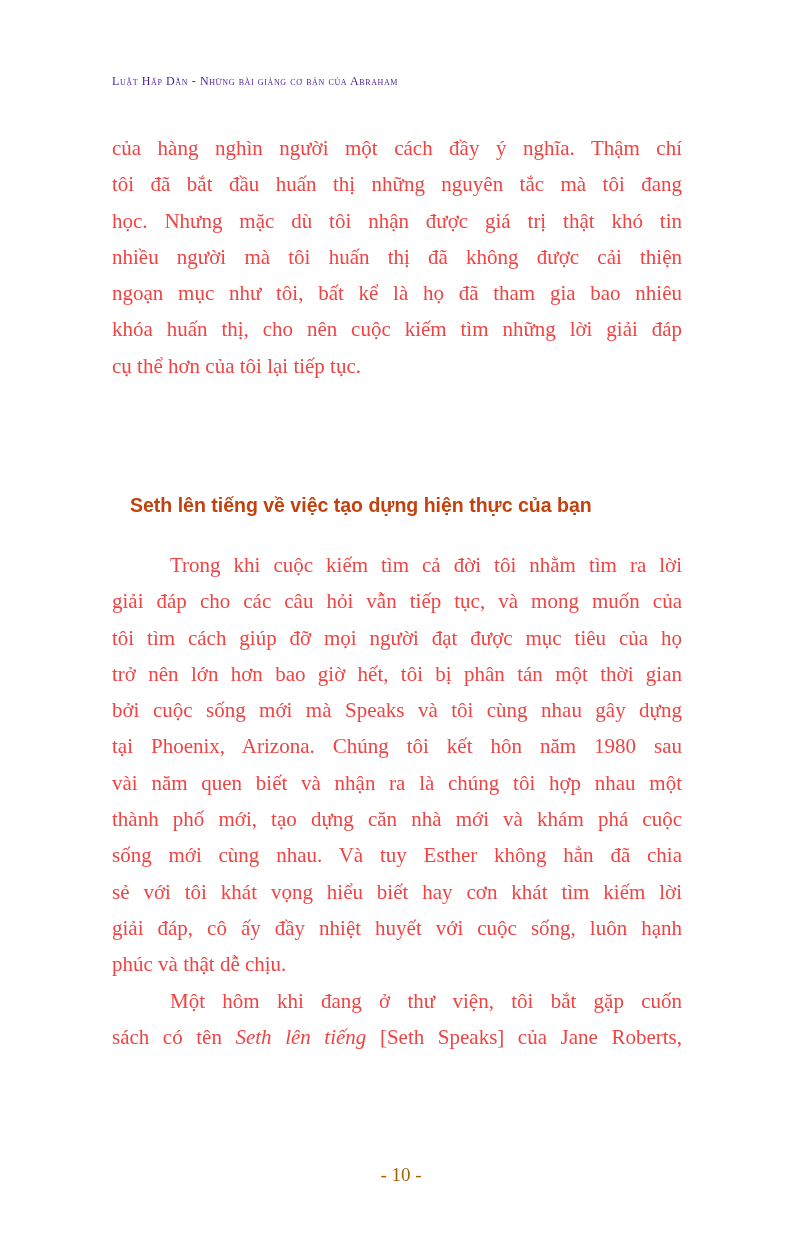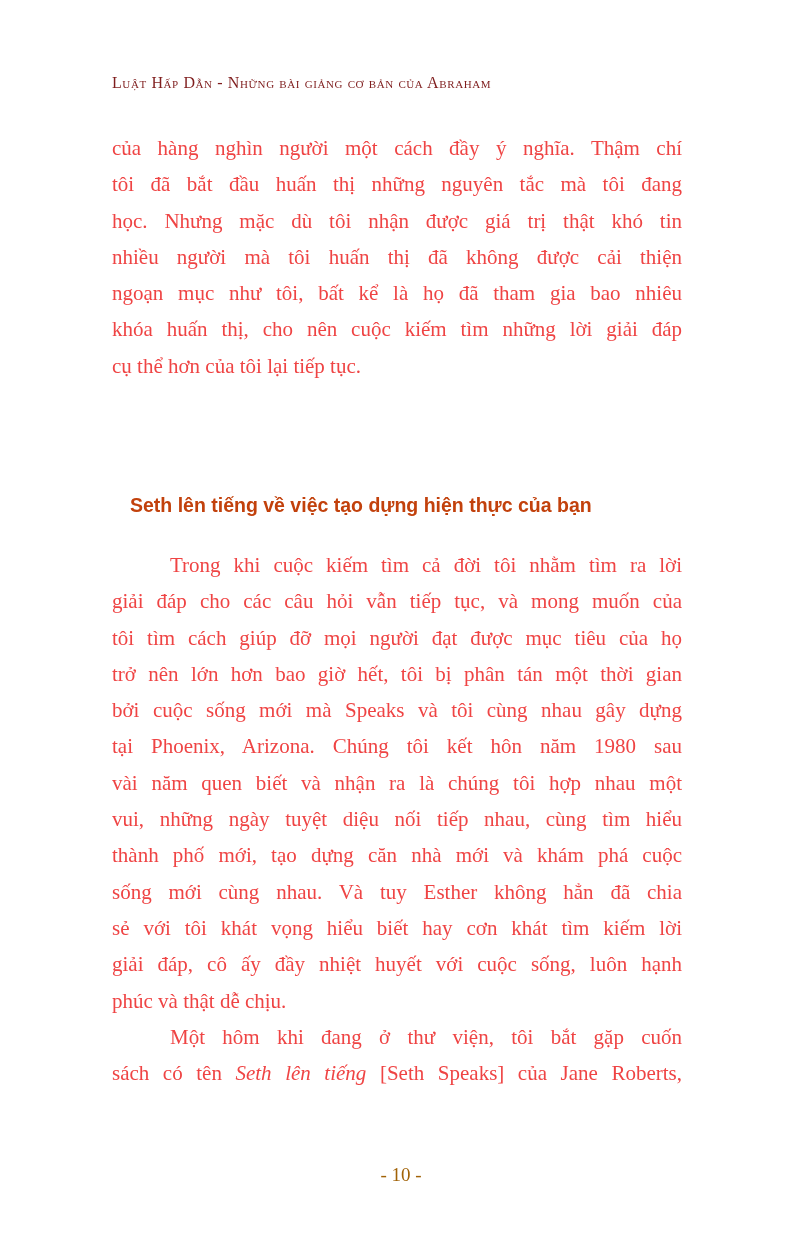--- a/index.html
+++ b/index.html
@@ -1,21 +1,21 @@
 <!DOCTYPE html>
 <html><head>
 <meta charset="utf-8">
 <style>
   html, body { margin: 0; padding: 0; background: #ffffff; }
   body { width: 800px; height: 1260px; position: relative; overflow: hidden; color: #141414; }
   .page { position: absolute; left: 0; top: 0; width: 800px; height: 1260px; background: #fff; }
   .running-header {
     position: absolute; left: 112px; top: 74px; width: 600px;
-    font-family: "Liberation Serif", serif; font-size: 16px; letter-spacing: 0.6px;
-    font-variant: small-caps; color: #7f1d1d; white-space: nowrap;
+    font-family: "Liberation Serif", serif; font-size: 12px; letter-spacing: 0.6px;
+    font-variant: small-caps; color: #4c1d95; white-space: nowrap;
   }
   .body-text {
     position: absolute; left: 112px; width: 570px;
     font-family: "Liberation Serif", serif; font-size: 21px; line-height: 36.3px;
     color: #ef4444;
   }
   .line { display: block; white-space: nowrap; text-align: justify; text-align-last: justify; height: 36.3px; }
   .line.last { text-align-last: left; }
   .line.indent { padding-left: 58px; }
   .para1 { top: 130px; }
@@ -51,21 +51,20 @@
   <div class="heading">Seth lên tiếng về việc tạo dựng hiện thực của bạn</div>
 
   <div class="body-text para2">
     <span class="line indent">Trong khi cuộc kiếm tìm cả đời tôi nhằm tìm ra lời</span>
     <span class="line">giải đáp cho các câu hỏi vẫn tiếp tục, và mong muốn của</span>
     <span class="line">tôi tìm cách giúp đỡ mọi người đạt được mục tiêu của họ</span>
     <span class="line">trở nên lớn hơn bao giờ hết, tôi bị phân tán một thời gian</span>
     <span class="line">bởi cuộc sống mới mà Speaks và tôi cùng nhau gây dựng</span>
     <span class="line">tại Phoenix, Arizona. Chúng tôi kết hôn năm 1980 sau</span>
     <span class="line">vài năm quen biết và nhận ra là chúng tôi hợp nhau một</span>
-    <span class="line">vui, những ngày tuyệt diệu nối tiếp nhau, cùng tìm hiểu</span>
     <span class="line">thành phố mới, tạo dựng căn nhà mới và khám phá cuộc</span>
     <span class="line">sống mới cùng nhau. Và tuy Esther không hẳn đã chia</span>
     <span class="line">sẻ với tôi khát vọng hiểu biết hay cơn khát tìm kiếm lời</span>
     <span class="line">giải đáp, cô ấy đầy nhiệt huyết với cuộc sống, luôn hạnh</span>
     <span class="line last">phúc và thật dễ chịu.</span>
     <span class="line indent">Một hôm khi đang ở thư viện, tôi bắt gặp cuốn</span>
     <span class="line"><span>sách có tên </span><em>Seth lên tiếng</em><span> [Seth Speaks] của Jane Roberts,</span></span>
   </div>
 
   <div class="page-number">- 10 -</div>

